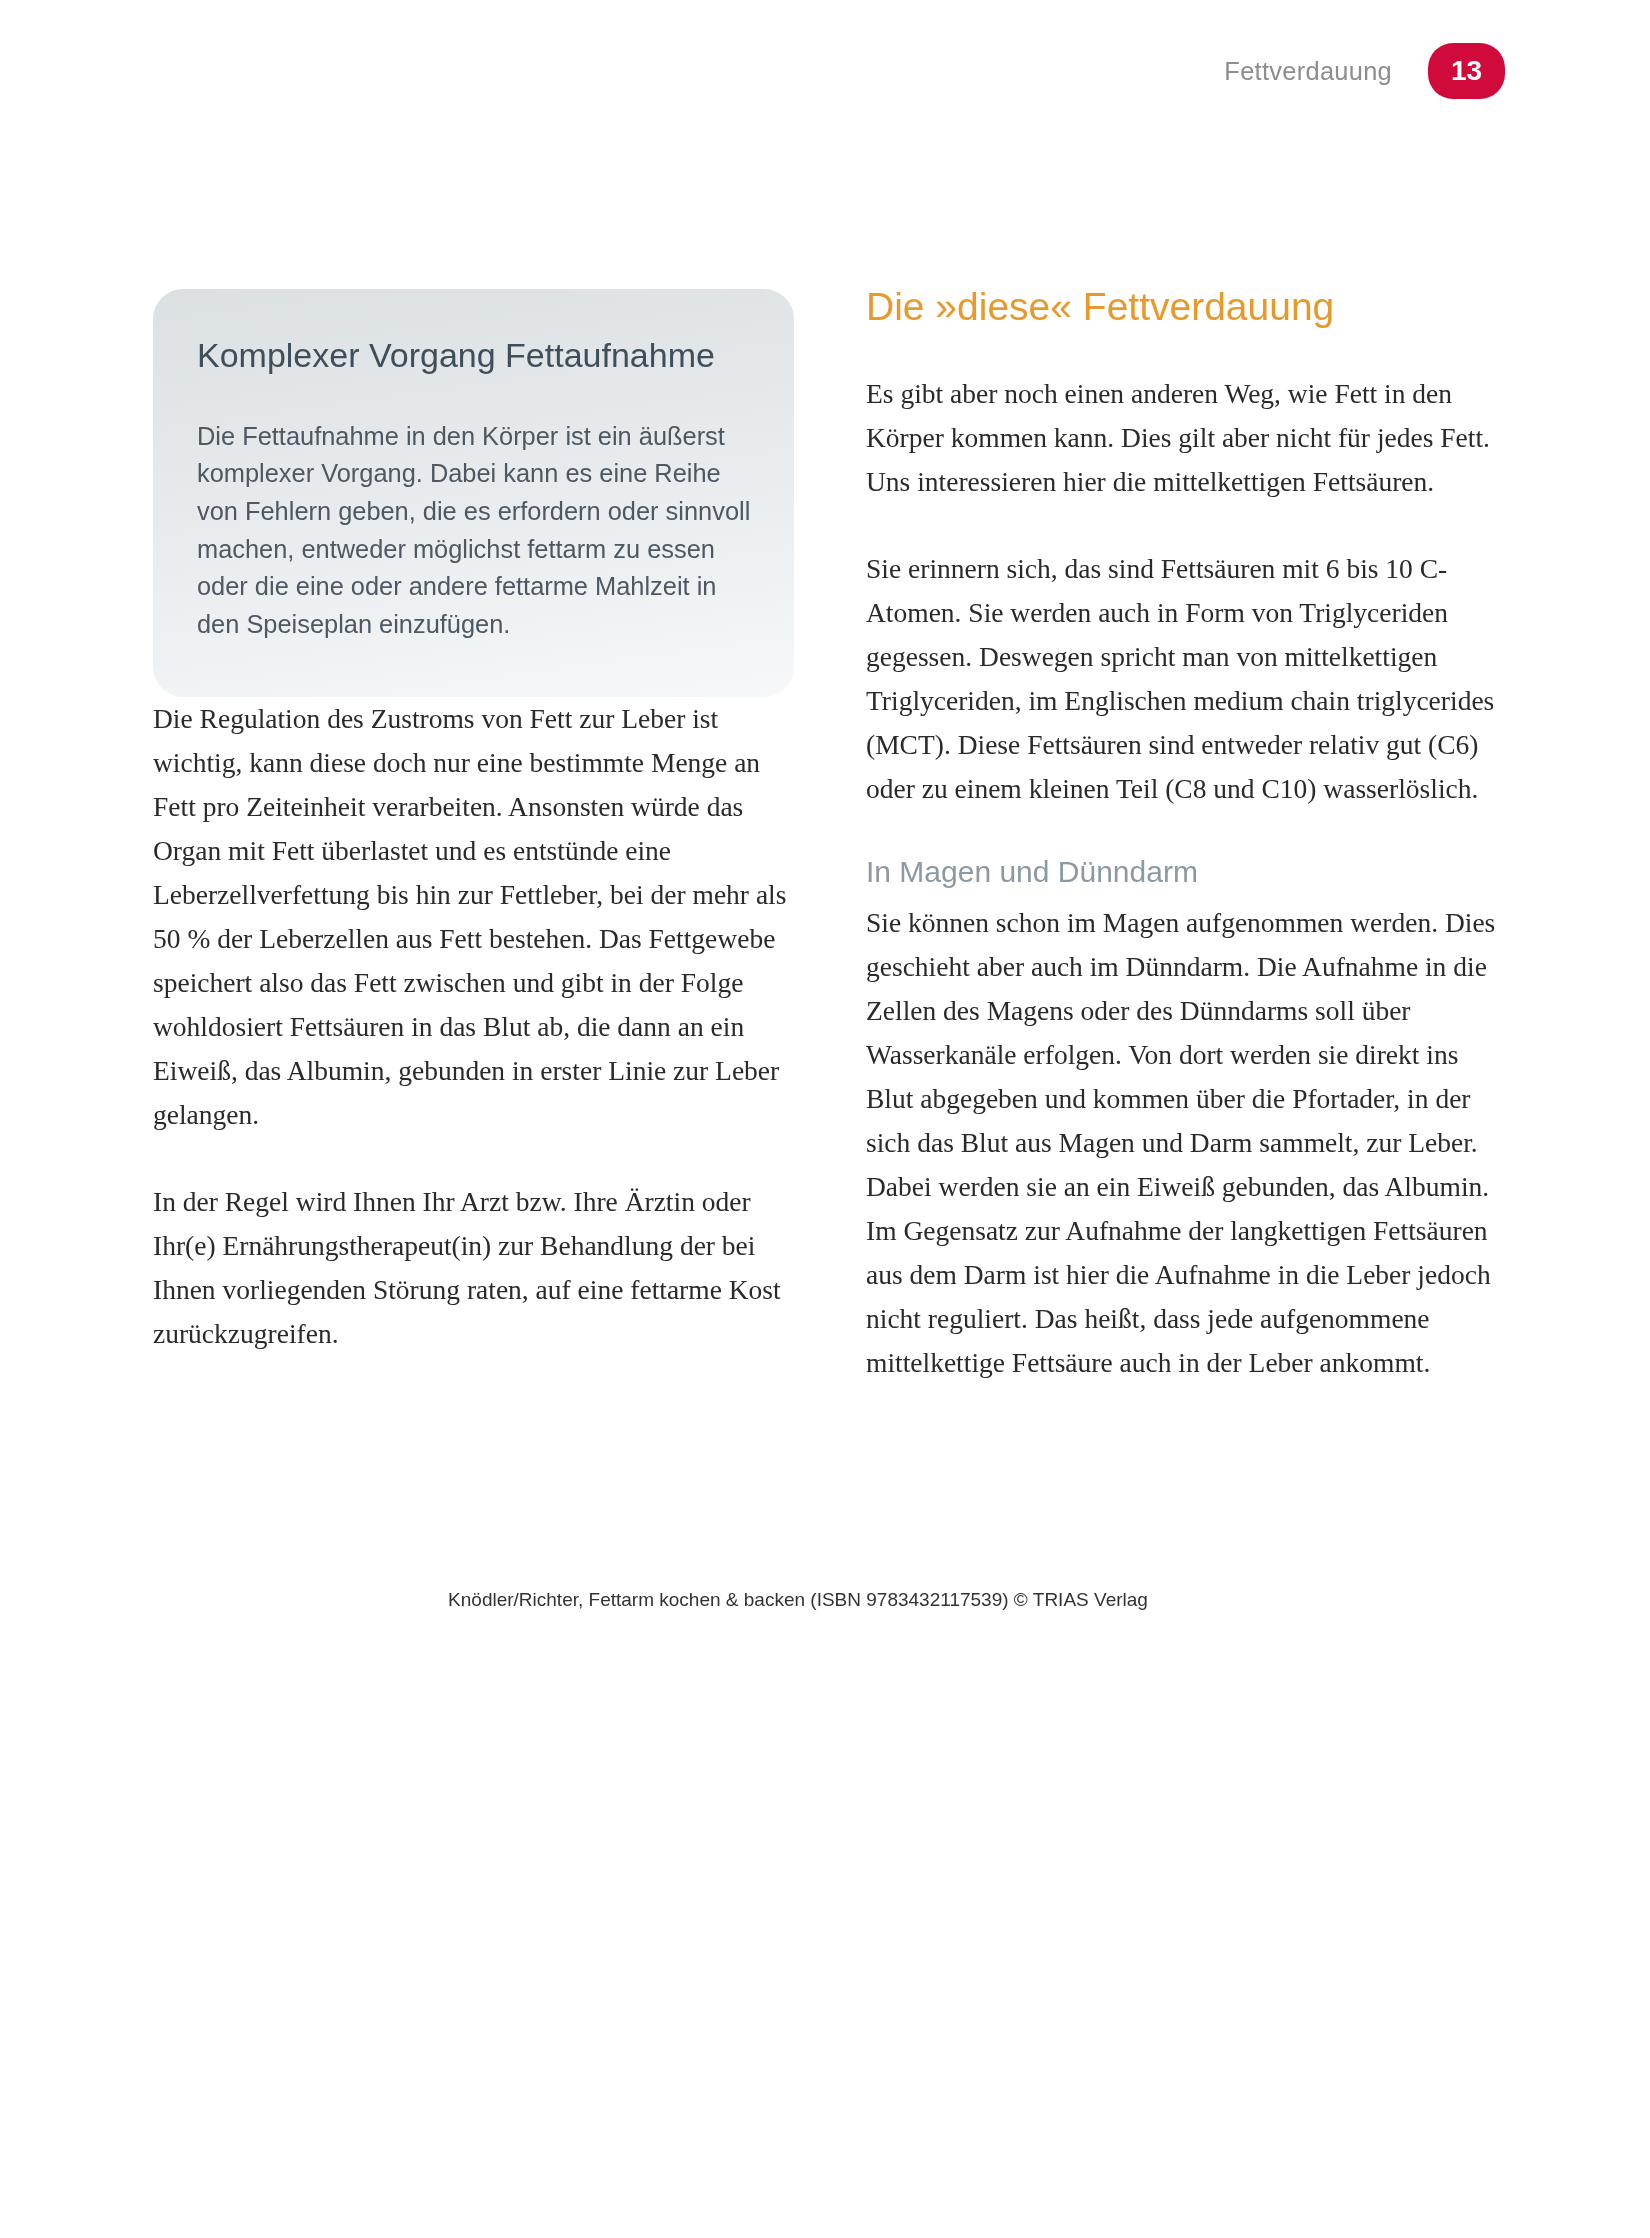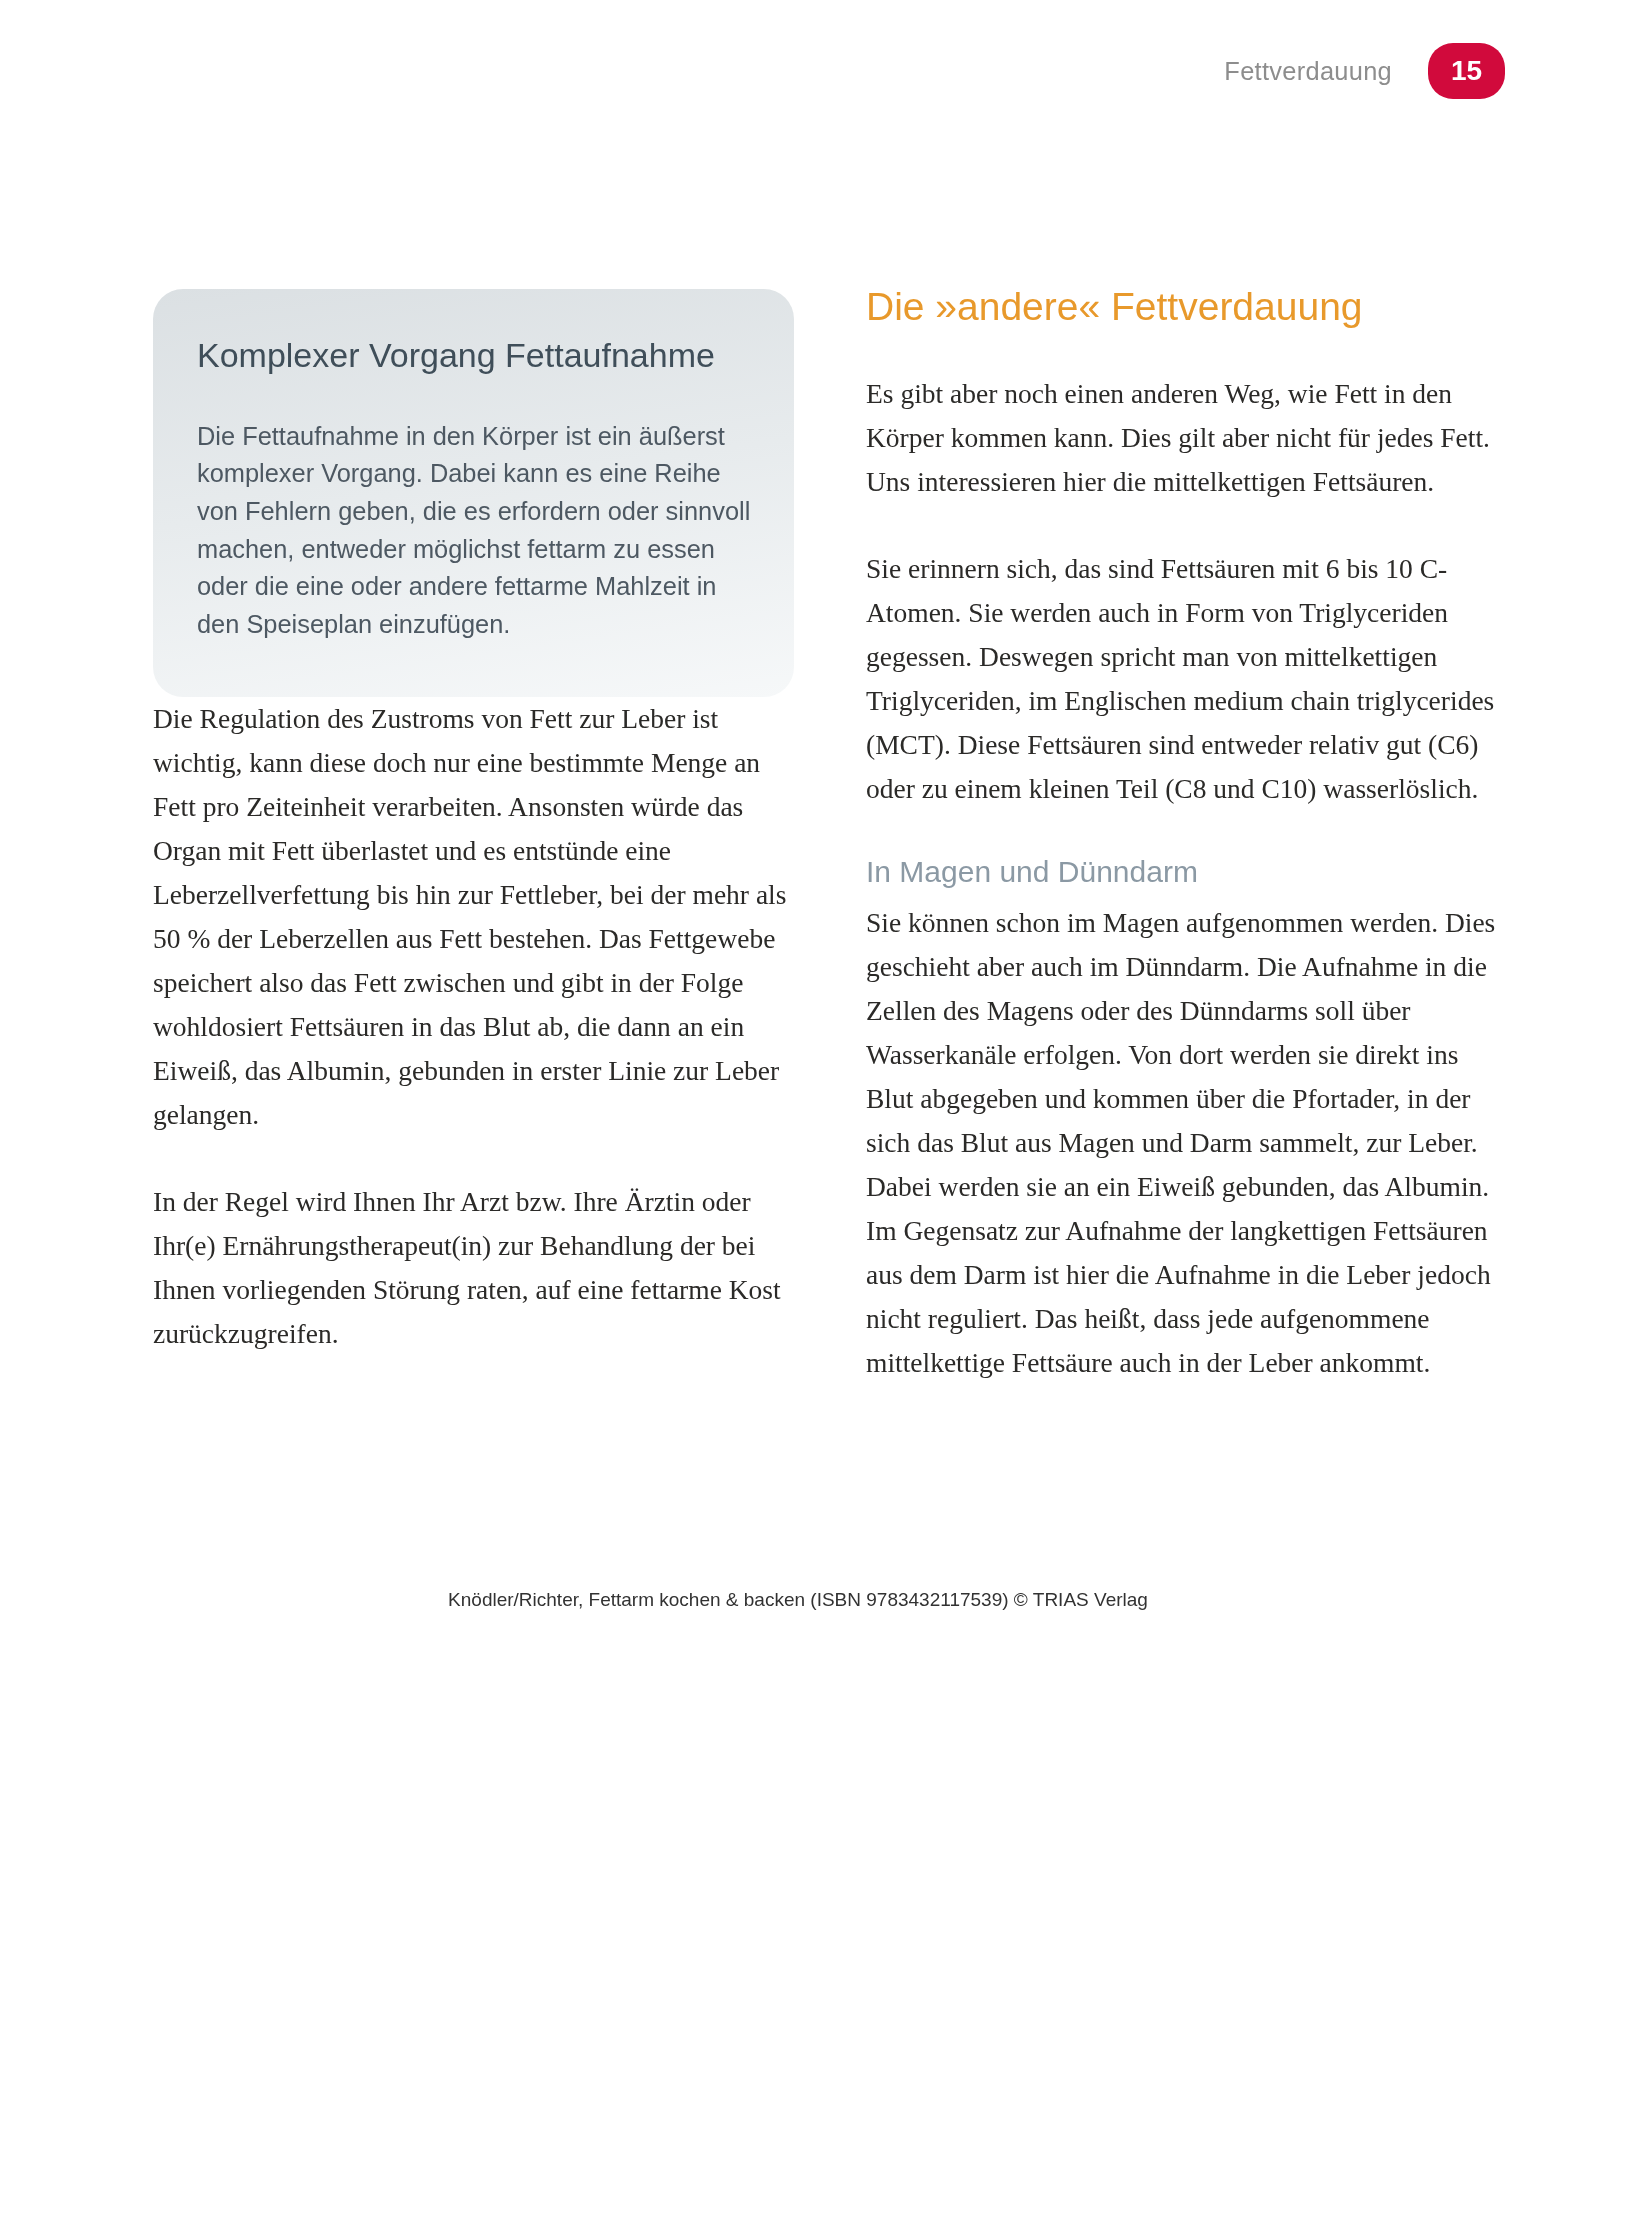--- a/index.html
+++ b/index.html
@@ -130,42 +130,42 @@
   }
 </style>
 </head>
 <body>
 
 <div class="page">
 
   <div class="running-head">
     <span class="running-title">Fettverdauung</span>
     <div class="page-badge">
-      <span>15</span>
+      <span>13</span>
     </div>
   </div>
 
   <div class="columns">
 
     <div class="col">
 
       <div class="info-box">
         <h2 class="info-box-title">Komplexer Vorgang Fettaufnahme</h2>
         <p class="info-box-body">Die Fettaufnahme in den Körper ist ein äußerst komplexer Vorgang. Dabei kann es eine Reihe von Fehlern geben, die es erfordern oder sinnvoll machen, entweder möglichst fettarm zu essen oder die eine oder andere fettarme Mahlzeit in den Speiseplan einzufügen.</p>
       </div>
 
 
       <p class="body">Die Regulation des Zustroms von Fett zur Leber ist wichtig, kann diese doch nur eine bestimmte Menge an Fett pro Zeiteinheit verarbeiten. Ansonsten würde das Organ mit Fett überlastet und es entstünde eine Leberzellverfettung bis hin zur Fettleber, bei der mehr als 50 % der Leberzellen aus Fett bestehen. Das Fettgewebe speichert also das Fett zwischen und gibt in der Folge wohldosiert Fettsäuren in das Blut ab, die dann an ein Eiweiß, das Albumin, gebunden in erster Linie zur Leber gelangen.</p>
 
       <p class="body">In der Regel wird Ihnen Ihr Arzt bzw. Ihre Ärztin oder Ihr(e) Ernährungstherapeut(in) zur Behandlung der bei Ihnen vorliegenden Störung raten, auf eine fettarme Kost zurückzugreifen.</p>
     </div>
 
     <div class="col">
 
-      <h1 class="chapter-heading">Die »andere« Fettverdauung</h1>
+      <h1 class="chapter-heading">Die »diese« Fettverdauung</h1>
 
       <p class="body">Es gibt aber noch einen anderen Weg, wie Fett in den Körper kommen kann. Dies gilt aber nicht für jedes Fett. Uns interessieren hier die mittelkettigen Fettsäuren.</p>
 
       <p class="body">Sie erinnern sich, das sind Fettsäuren mit 6 bis 10 C-Atomen. Sie werden auch in Form von Triglyceriden gegessen. Deswegen spricht man von mittelkettigen Triglyceriden, im Englischen medium chain triglycerides (MCT). Diese Fettsäuren sind entweder relativ gut (C6) oder zu einem kleinen Teil (C8 und C10) wasserlöslich.</p>
 
       <h3 class="section-heading heading-stomach">In Magen und Dünndarm</h3>
 
       <p class="body">Sie können schon im Magen aufgenommen werden. Dies geschieht aber auch im Dünndarm. Die Aufnahme in die Zellen des Magens oder des Dünndarms soll über Wasserkanäle erfolgen. Von dort werden sie direkt ins Blut abgegeben und kommen über die Pfortader, in der sich das Blut aus Magen und Darm sammelt, zur Leber. Dabei werden sie an ein Eiweiß gebunden, das Albumin. Im Gegensatz zur Aufnahme der langkettigen Fettsäuren aus dem Darm ist hier die Aufnahme in die Leber jedoch nicht reguliert. Das heißt, dass jede aufgenommene mittelkettige Fettsäure auch in der Leber ankommt.</p>
     </div>
 

